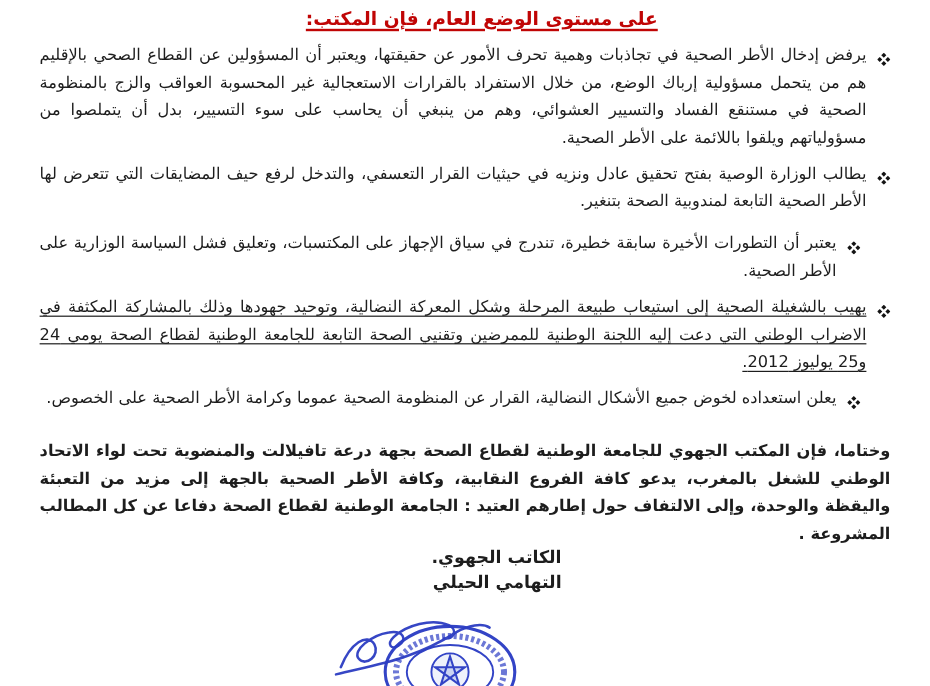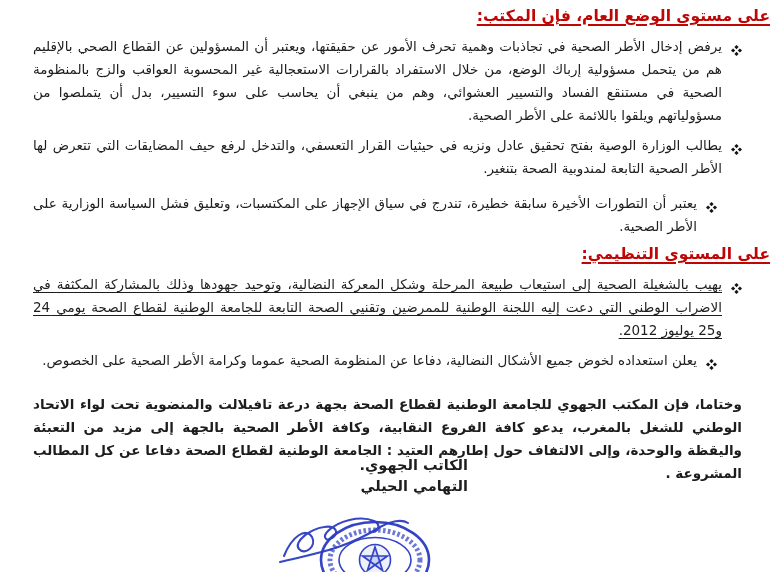--- a/index.html
+++ b/index.html
@@ -11,21 +11,21 @@
     direction:rtl;
     font-family:"DejaVu Sans", sans-serif;
     color:#1d1d1d;
   }
   .page { position:absolute; inset:0; padding:7px 5px 0 33px; }
 
   .heading {
     color:#c00505;
     font-size:15.5px;
     font-weight:bold;
-    text-align:right;
+    text-align:center;
     margin:0 0 10px 0;
   }
   .heading .u {
     text-decoration:underline;
     text-decoration-thickness:1.5px;
     text-underline-offset:3px;
   }
   .heading.second { margin-top:6px; }
 
   .bullet {
@@ -120,23 +120,20 @@
         <polygon points="5.5,0 7.6,2.1 5.5,4.2 3.4,2.1"></polygon>
         <polygon points="2.1,3.4 4.2,5.5 2.1,7.6 0,5.5"></polygon>
         <polygon points="8.9,3.4 11,5.5 8.9,7.6 6.8,5.5"></polygon>
         <polygon points="5.5,6.8 7.6,8.9 5.5,11 3.4,8.9"></polygon>
       </g>
         </svg>
     </span>
     <p class="btxt">يعتبر أن التطورات الأخيرة سابقة خطيرة، تندرج في سياق الإجهاز على المكتسبات، وتعليق فشل السياسة الوزارية على الأطر الصحية.</p>
   </div>
 
-  <div class="heading second">
-    <span class="u">على المستوى التنظيمي:</span>
-  </div>
 
 
   <div class="bullet lvl0 emph">
     <span class="marker">
       <svg width="11" height="11" viewBox="0 0 11 11">
           <g fill="#141414">
         <polygon points="5.5,0 7.6,2.1 5.5,4.2 3.4,2.1"></polygon>
         <polygon points="2.1,3.4 4.2,5.5 2.1,7.6 0,5.5"></polygon>
         <polygon points="8.9,3.4 11,5.5 8.9,7.6 6.8,5.5"></polygon>
         <polygon points="5.5,6.8 7.6,8.9 5.5,11 3.4,8.9"></polygon>
@@ -150,21 +147,21 @@
     <span class="marker">
       <svg width="11" height="11" viewBox="0 0 11 11">
           <g fill="#141414">
         <polygon points="5.5,0 7.6,2.1 5.5,4.2 3.4,2.1"></polygon>
         <polygon points="2.1,3.4 4.2,5.5 2.1,7.6 0,5.5"></polygon>
         <polygon points="8.9,3.4 11,5.5 8.9,7.6 6.8,5.5"></polygon>
         <polygon points="5.5,6.8 7.6,8.9 5.5,11 3.4,8.9"></polygon>
       </g>
         </svg>
     </span>
-    <p class="btxt">يعلن استعداده لخوض جميع الأشكال النضالية، دفاعا عن المنظومة الصحية عموما وكرامة الأطر الصحية على الخصوص.</p>
+    <p class="btxt">يعلن استعداده لخوض جميع الأشكال النضالية، القرار عن المنظومة الصحية عموما وكرامة الأطر الصحية على الخصوص.</p>
   </div>
 
   <p class="closing">وختاما، فإن المكتب الجهوي للجامعة الوطنية لقطاع الصحة بجهة درعة تافيلالت والمنضوية تحت لواء الاتحاد الوطني للشغل بالمغرب، يدعو كافة الفروع النقابية، وكافة الأطر الصحية بالجهة إلى مزيد من التعبئة واليقظة والوحدة، وإلى الالتفاف حول إطارهم العتيد : الجامعة الوطنية لقطاع الصحة دفاعا عن كل المطالب المشروعة .</p>
 
 </div>
 
 <div class="signature-block">
   <div>الكاتب الجهوي.</div>
   <div>التهامي الحيلي</div>
 </div>

